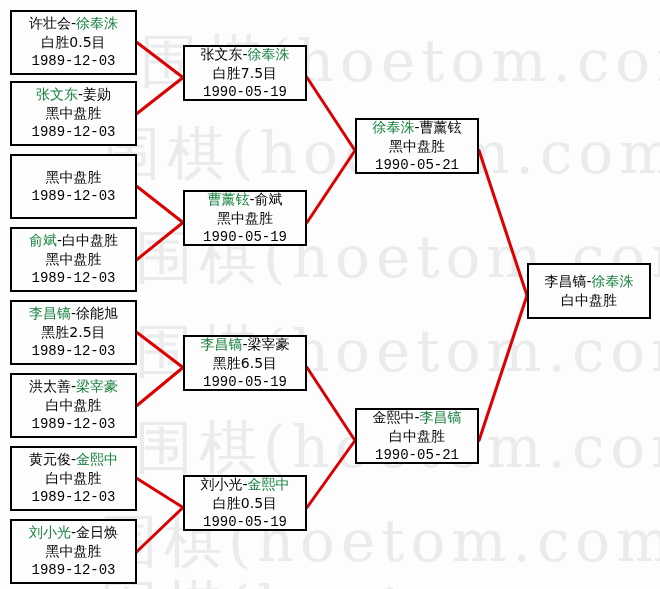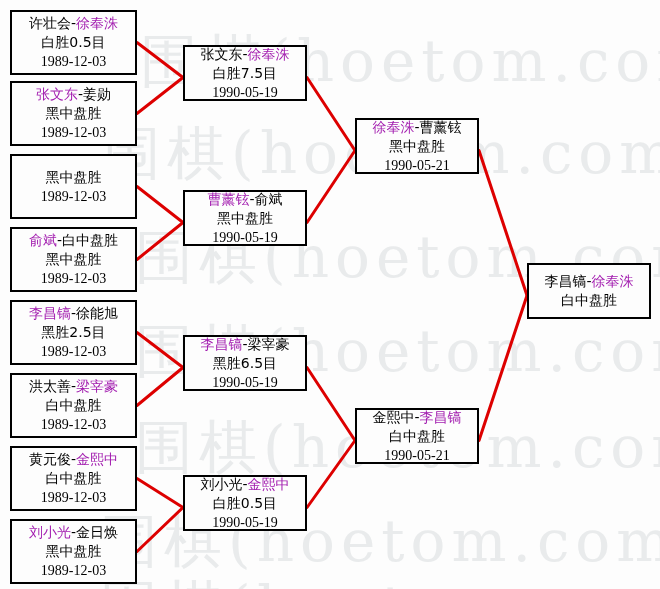--- a/index.html
+++ b/index.html
@@ -14,22 +14,22 @@
     user-select:none;
   }
   #wires{position:absolute;left:0;top:0;z-index:1;}
   .match{
     position:absolute;z-index:2;box-sizing:border-box;
     border:2px solid #000000;background:#fdfdfd;
     display:flex;flex-direction:column;align-items:center;justify-content:center;
     text-align:center;color:#000000;font-size:14px;line-height:19px;
   }
   .match .names{white-space:nowrap;}
-  .match .red{color:#a21caf;margin-top:48px;}
-  .match .date{font-family:Liberation Serif, serif;font-size:14px;letter-spacing:0px;}
+  .match .red{color:#15803d;margin-top:48px;}
+  .match .date{font-family:Liberation Mono, monospace;font-size:14px;letter-spacing:0px;}
   .w127{width:127px;height:65px;}
   .w124{width:124px;height:56px;}
 </style>
 </head>
 <body>
 
 <div id="stage">
 
   <div class="wm-row" style="left:140px;top:32px">围棋(hoetom.com)</div>
   <div class="wm-row" style="left:103px;top:124px">围棋(hoetom.com)</div>

